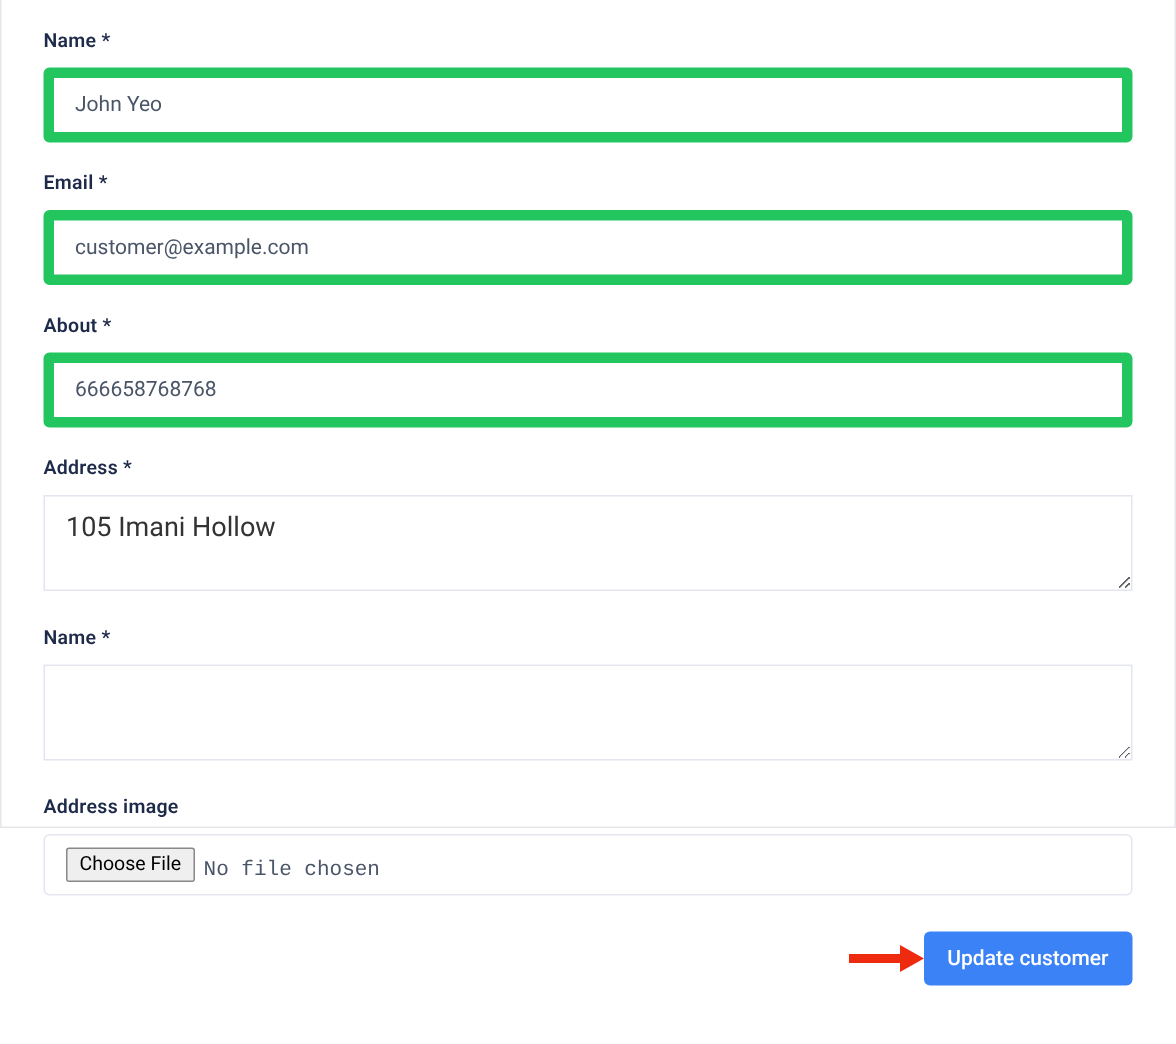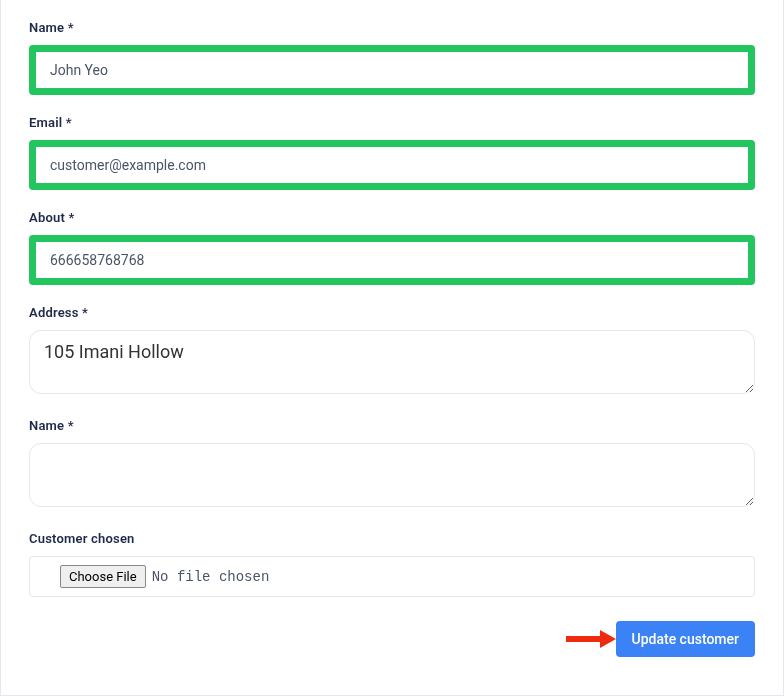--- a/index.html
+++ b/index.html
@@ -11,21 +11,21 @@
       font-family: -apple-system, BlinkMacSystemFont, "Segoe UI", Roboto, "Helvetica Neue", Arial, sans-serif;
       background: #ffffff;
       width: 784px;
       height: 696px;
       position: relative;
     }
     .form-container {
       padding: 20px 28px 24px 28px;
       border: 1px solid #e5e7eb;
       border-top: none;
-      height: 696px;
+      height: 552px;
       position: relative;
     }
     .form-group {
       margin-bottom: 20px;
     }
     .form-label {
       display: block;
       font-size: 13px;
       font-weight: 600;
       color: #1e2a4a;
@@ -42,42 +42,42 @@
       background: #ffffff;
       font-family: inherit;
       outline: none;
     }
     .form-textarea {
       width: 100%;
       padding: 10px 14px;
       font-size: 16px;
       color: #4a5568;
       border: 1px solid #e4e6ef;
-      border-radius: 12px;
+      border-radius: 0;
       background: #ffffff;
       resize: both;
       font-family: inherit;
       outline: none;
       min-height: 58px;
     }
     .form-textarea.address {
       font-size: 18px;
       color: #333;
     }
     .form-textarea.about {
       min-height: 64px;
     }
     .file-input-wrapper {
       width: 100%;
-      padding: 8px 30px;
+      padding: 8px 14px;
       border: 1px solid #e4e6ef;
       border-radius: 4px;
       background: #ffffff;
       display: flex;
-      align-items: center;
+      align-items: flex-end;
       gap: 6px;
     }
     .file-button {
       padding: 3px 8px;
       font-size: 13px;
       background: #efefef;
       border: 1px solid #888;
       border-radius: 2px;
       cursor: pointer;
       font-family: inherit;
@@ -135,21 +135,21 @@
     <label class="form-label">Address *</label>
     <textarea class="form-textarea address" style="">105 Imani Hollow</textarea>
   </div>
 
   <div class="form-group">
     <label class="form-label">Name *</label>
     <textarea class="form-textarea about" style=""></textarea>
   </div>
 
   <div class="form-group">
-    <label class="form-label">Customer chosen</label>
+    <label class="form-label">Address image</label>
     <div class="file-input-wrapper">
       <button class="file-button">Choose File</button>
       <span class="file-text">No file chosen</span>
     </div>
   </div>
 
   <div class="button-row">
     <span class="arrow-annotation">
       <svg width="52" height="20" viewBox="0 0 52 20">
         <line x1="2" y1="10" x2="38" y2="10" stroke="#ef2b0f" stroke-width="6"></line>

